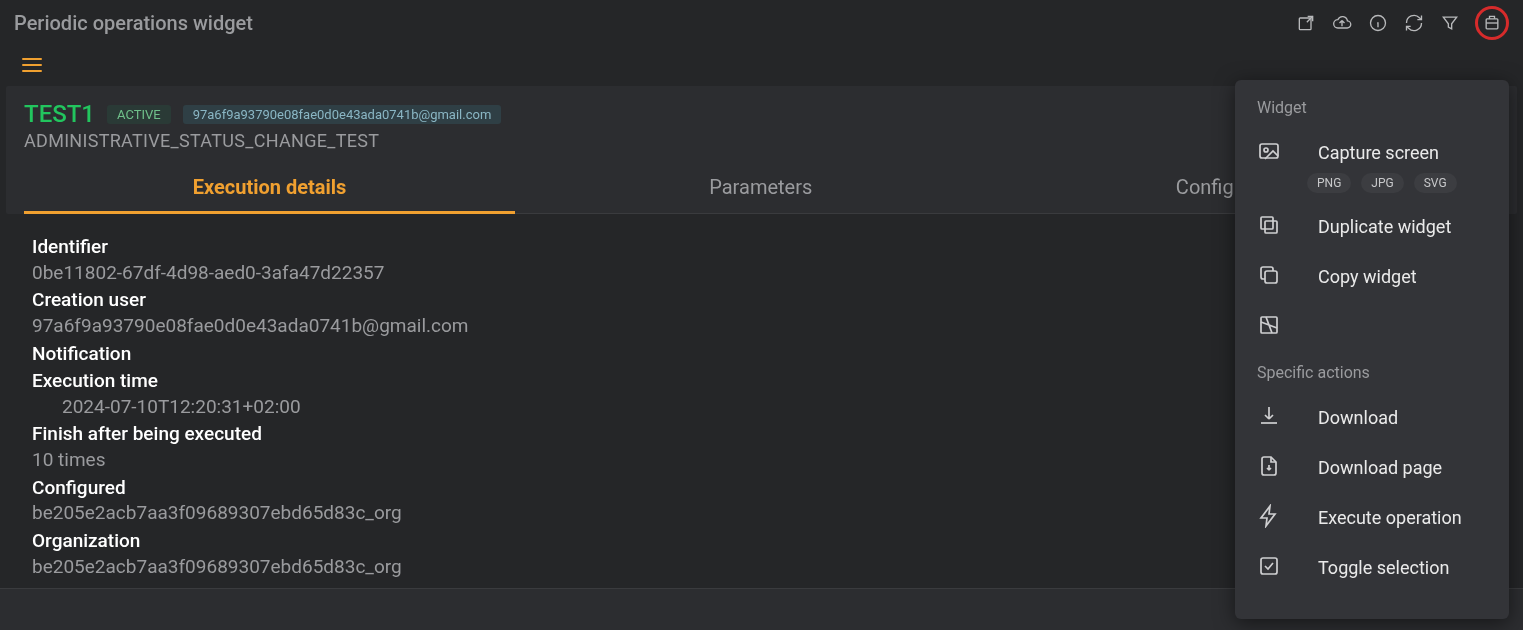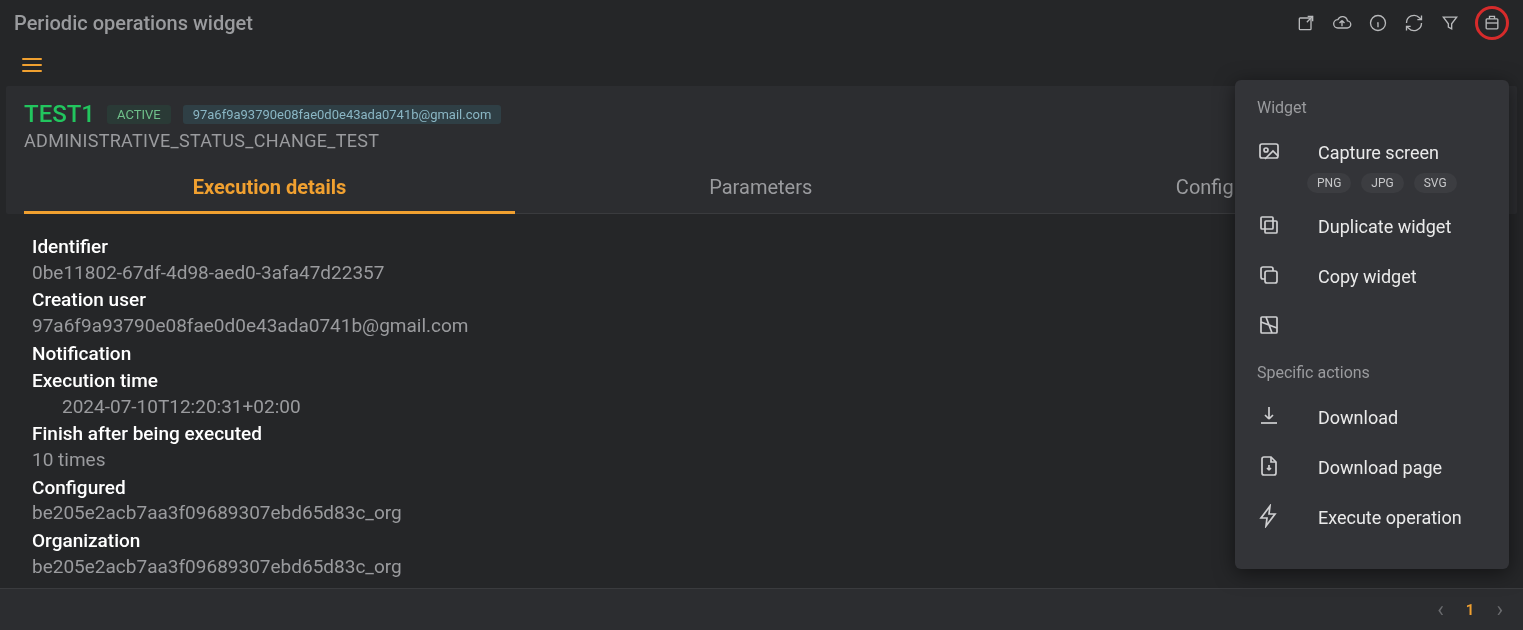--- a/index.html
+++ b/index.html
@@ -256,15 +256,24 @@
 
     <div class="menu-item">
       <span class="micon">
         <svg viewBox="0 0 24 24" fill="currentColor" stroke="none">
             <path d="M13 2L4 14h6l-1 8 9-12h-6l1-8z"></path>
           </svg>
       </span>
       <span>Execute operation</span>
     </div>
 
+    <div class="menu-item">
+      <span class="micon">
+        <svg viewBox="0 0 24 24">
+            <rect x="4" y="4" width="16" height="16" rx="2"></rect>
+            <path d="M8 12l3 3 5-6"></path>
+          </svg>
+      </span>
+      <span>Toggle selection</span>
+    </div>
   </div>
 
 </div>
 
 </body></html>

